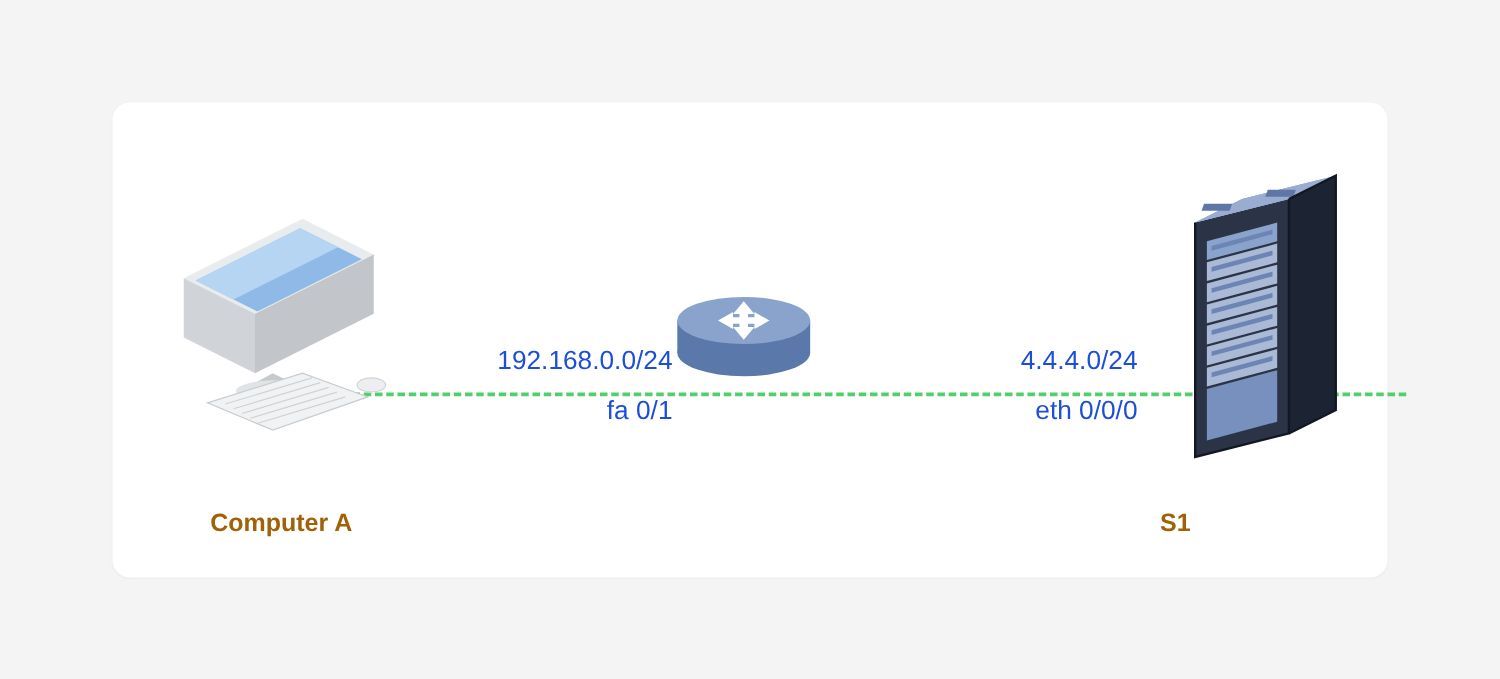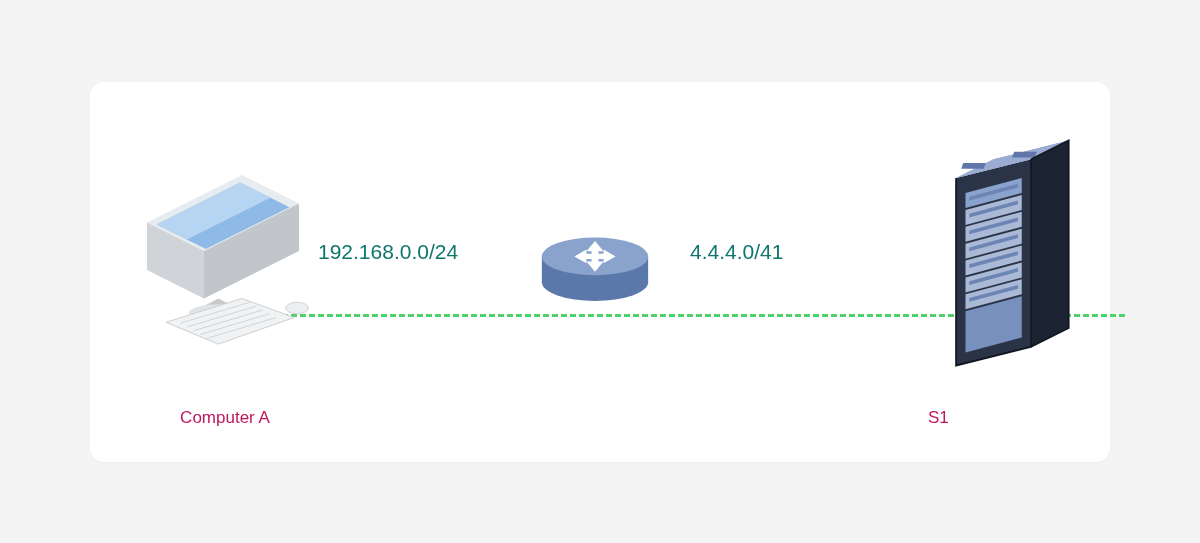--- a/index.html
+++ b/index.html
@@ -34,31 +34,32 @@
     width: 870px;
     height: 0;
     border-top: 3px dashed #4fd06a;
   }
   .node {
     position: absolute;
     text-align: center;
   }
   .node-label {
     position: absolute;
-    font-weight: 400;
-    font-size: 17px;
-    color: #be185d;
+    font-weight: 700;
+    font-size: 20px;
+    color: #a16207;
     text-align: center;
   }
   .edge-text {
     position: absolute;
     font-size: 21px;
-    color: #0f766e;
-    text-align: left;
+    color: #1d4ed8;
+    text-align: right;
     width: 220px;
+    margin-top: 37px;
   }
   
   #computerA-wrap { left: 38px; top: 74px; width: 190px; height: 190px; }
   #router-wrap    { left: 445px; top: 139px; width: 120px; height: 88px; }
   #server-wrap    { left: 838px; top: 46px; width: 150px; height: 250px; }
 
   #label-computerA { left: 40px;  top: 326px; width: 190px; }
   #label-router    { left: 445px; top: 326px; width: 120px; }
   #label-server    { left: 838px; top: 326px; width: 150px; text-align: left; padding-right: 10px; box-sizing: border-box;}
 
@@ -158,16 +159,18 @@
 
         <polyline points="30,50 30,250 110,230 110,30" fill="none" stroke="#121722" stroke-width="2"></polyline>
         <polyline points="110,30 150,10 150,210 110,230" fill="none" stroke="#121722" stroke-width="2"></polyline>
       </svg>
     </div>
 
     <div id="label-computerA" class="node-label">Computer A</div>
     <div id="label-server" class="node-label">S1</div>
 
     <div id="edge1-top" class="edge-text">192.168.0.0/24</div>
-    <div id="edge2-top" class="edge-text">4.4.4.0/41</div>
+    <div id="edge1-bot" class="edge-text">fa 0/1</div>
+    <div id="edge2-top" class="edge-text">4.4.4.0/24</div>
+    <div id="edge2-bot" class="edge-text">eth 0/0/0</div>
 
   </div>
 </div>
 
 </body></html>

